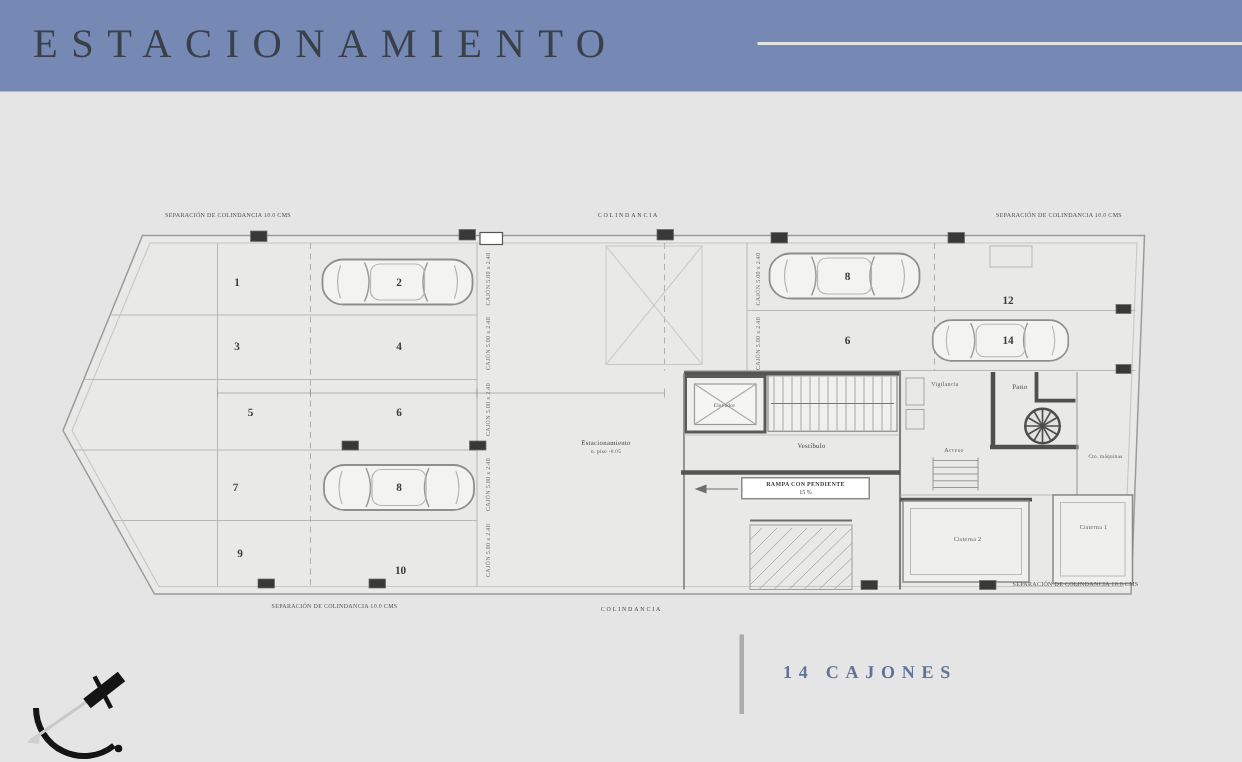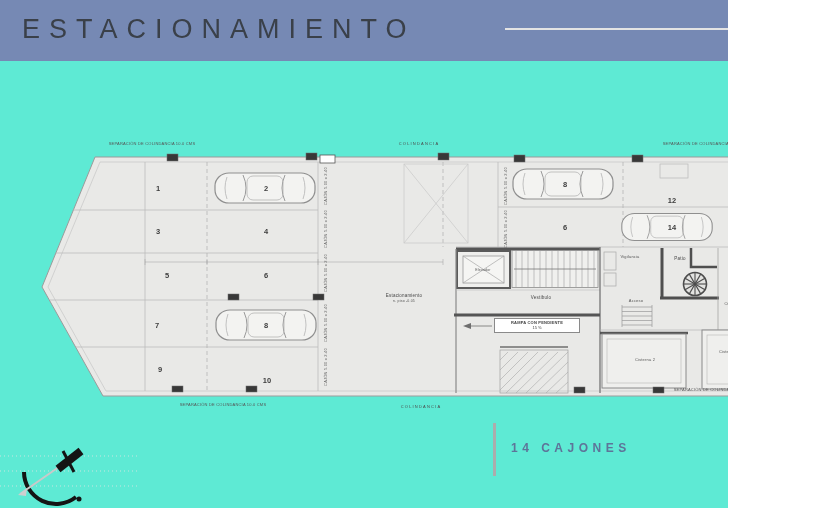--- a/index.html
+++ b/index.html
@@ -1,18 +1,18 @@
 <!DOCTYPE html>
 <html><head>
 <meta charset="utf-8">
 <style>
   html,body{margin:0;padding:0;background:#fff;}
   *{box-sizing:border-box;}
-  .stage{position:relative;width:728px;height:508px;overflow:hidden;background:#5eead4;
-         font-family:Liberation Sans, sans-serif;}
+  .stage{position:relative;width:828px;height:508px;overflow:hidden;background:#e5e5e5;
+         font-family:Liberation Serif, serif;}
   
   .header{position:absolute;left:0;top:0;width:828px;height:61px;background:#7689b4;}
   .header .title{position:absolute;left:22px;top:14px;font-size:27px;letter-spacing:9px;
                  color:#3a4049;font-weight:400;white-space:nowrap;}
   .header .rule{position:absolute;left:505px;top:28px;width:323px;height:2px;background:#e3e3e3;}
   
   .plansvg{position:absolute;left:0;top:0;width:828px;height:508px;}
   
   .lbl{position:absolute;transform:translate(-50%,-50%);white-space:nowrap;color:#555;
        font-size:4px;letter-spacing:.2px;text-align:center;}
@@ -22,21 +22,21 @@
   .lbl.colind{letter-spacing:1.2px;color:#4a4a4a;}
   .spnum{position:absolute;transform:translate(-50%,-50%);font-size:7.5px;font-weight:700;
          color:#3d3d3d;}
   .rampbox{position:absolute;left:494px;top:318px;width:86px;height:15px;background:#fff;
            border:.5px solid #8a8a8a;display:flex;flex-direction:column;align-items:center;
            justify-content:center;line-height:1.2;}
   .rampbox .r1{font-size:4px;font-weight:700;color:#3f3f3f;letter-spacing:.2px;}
   .rampbox .r2{font-size:4px;color:#3f3f3f;}
   
   .cap-bar{position:absolute;left:493px;top:423px;width:3px;height:53px;background:#acacac;}
-  .cap-text{position:absolute;left:511px;top:441px;font-size:12px;font-weight:700;
+  .cap-text{position:absolute;left:522px;top:441px;font-size:12px;font-weight:700;
             letter-spacing:4.5px;color:#5e7499;white-space:nowrap;}
 </style>
 </head>
 <body>
 
 <div class="stage">
 
   <div class="header">
     <div class="title">ESTACIONAMIENTO</div>
     <div class="rule"></div>

